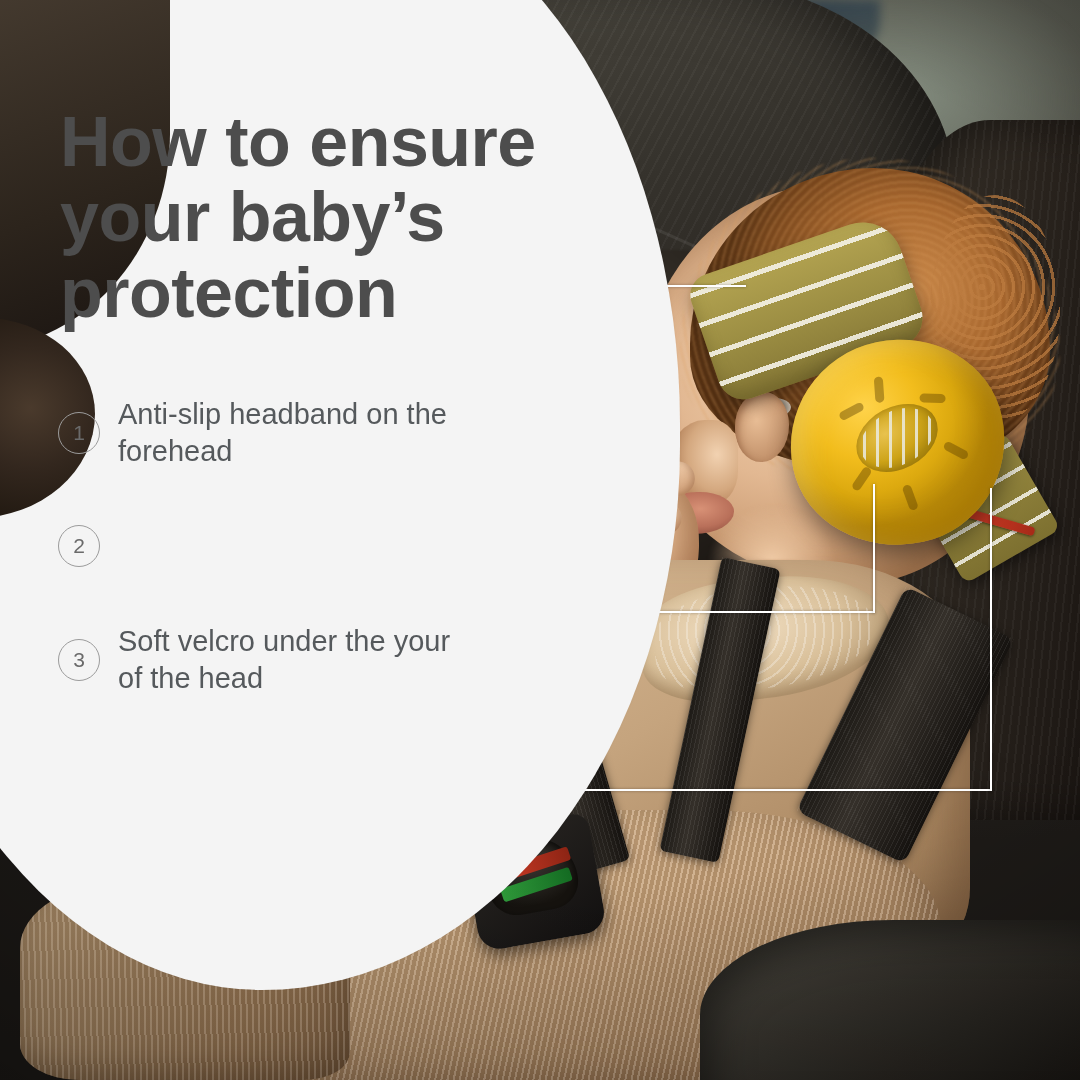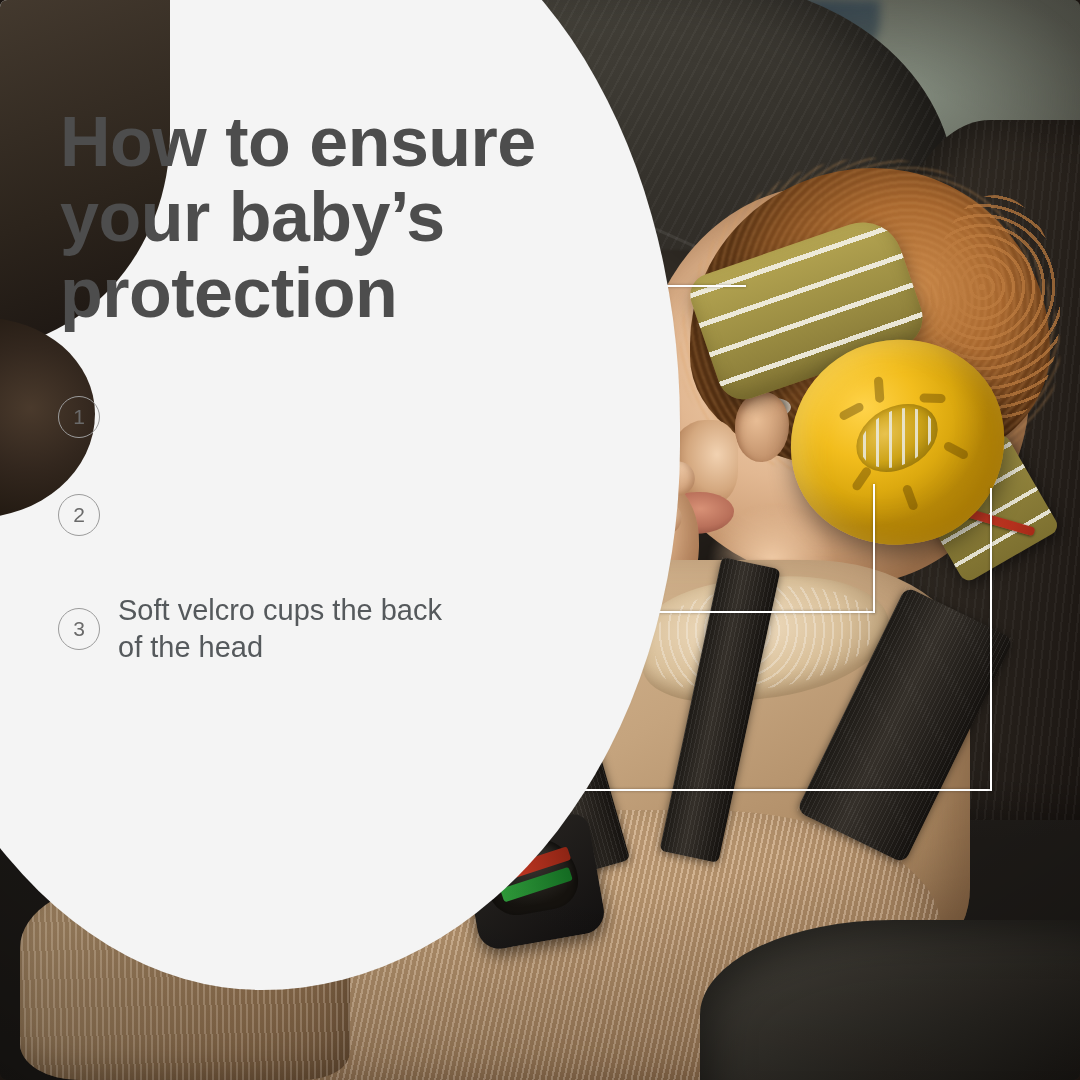--- a/index.html
+++ b/index.html
@@ -1,20 +1,19 @@
 <!DOCTYPE html>
 <html><head>
 <meta charset="utf-8">
 <style>
   html,body{margin:0;padding:0;background:#1a1410;}
   #stage{
     position:relative;width:1080px;height:1080px;overflow:hidden;
     font-family:"Liberation Sans", sans-serif;
     background:#2a211b;
-    border-radius:7px;
   }
 
   
   .photo{position:absolute;inset:0;overflow:hidden;}
 
   
   .bg-dark{position:absolute;inset:0;
     background:
       radial-gradient(120% 90% at 82% 8%, #6d6f63 0%, #4a4b43 22%, #2e2c27 48%, #1d1a17 78%),
       linear-gradient(180deg,#3b3a34 0%,#241f1b 60%,#17120f 100%);
@@ -298,26 +297,27 @@
   <div class="blob"></div>
   <div class="notch2"></div>
   <div class="notch"></div>
 
   <h1 class="headline">How to ensure your baby’s protection</h1>
 
   <div class="features">
 
     <div class="feature">
       <div class="fnum">1</div>
+      <div class="ftext">Anti-slip headband on the forehead</div>
     </div>
 
     <div class="feature">
       <div class="fnum">2</div>
     </div>
 
     <div class="feature">
       <div class="fnum">3</div>
-      <div class="ftext">Soft velcro cups the back of the head</div>
+      <div class="ftext">Soft velcro under the your of the head</div>
     </div>
 
   </div>
 
 </div>
 
 </body></html>

